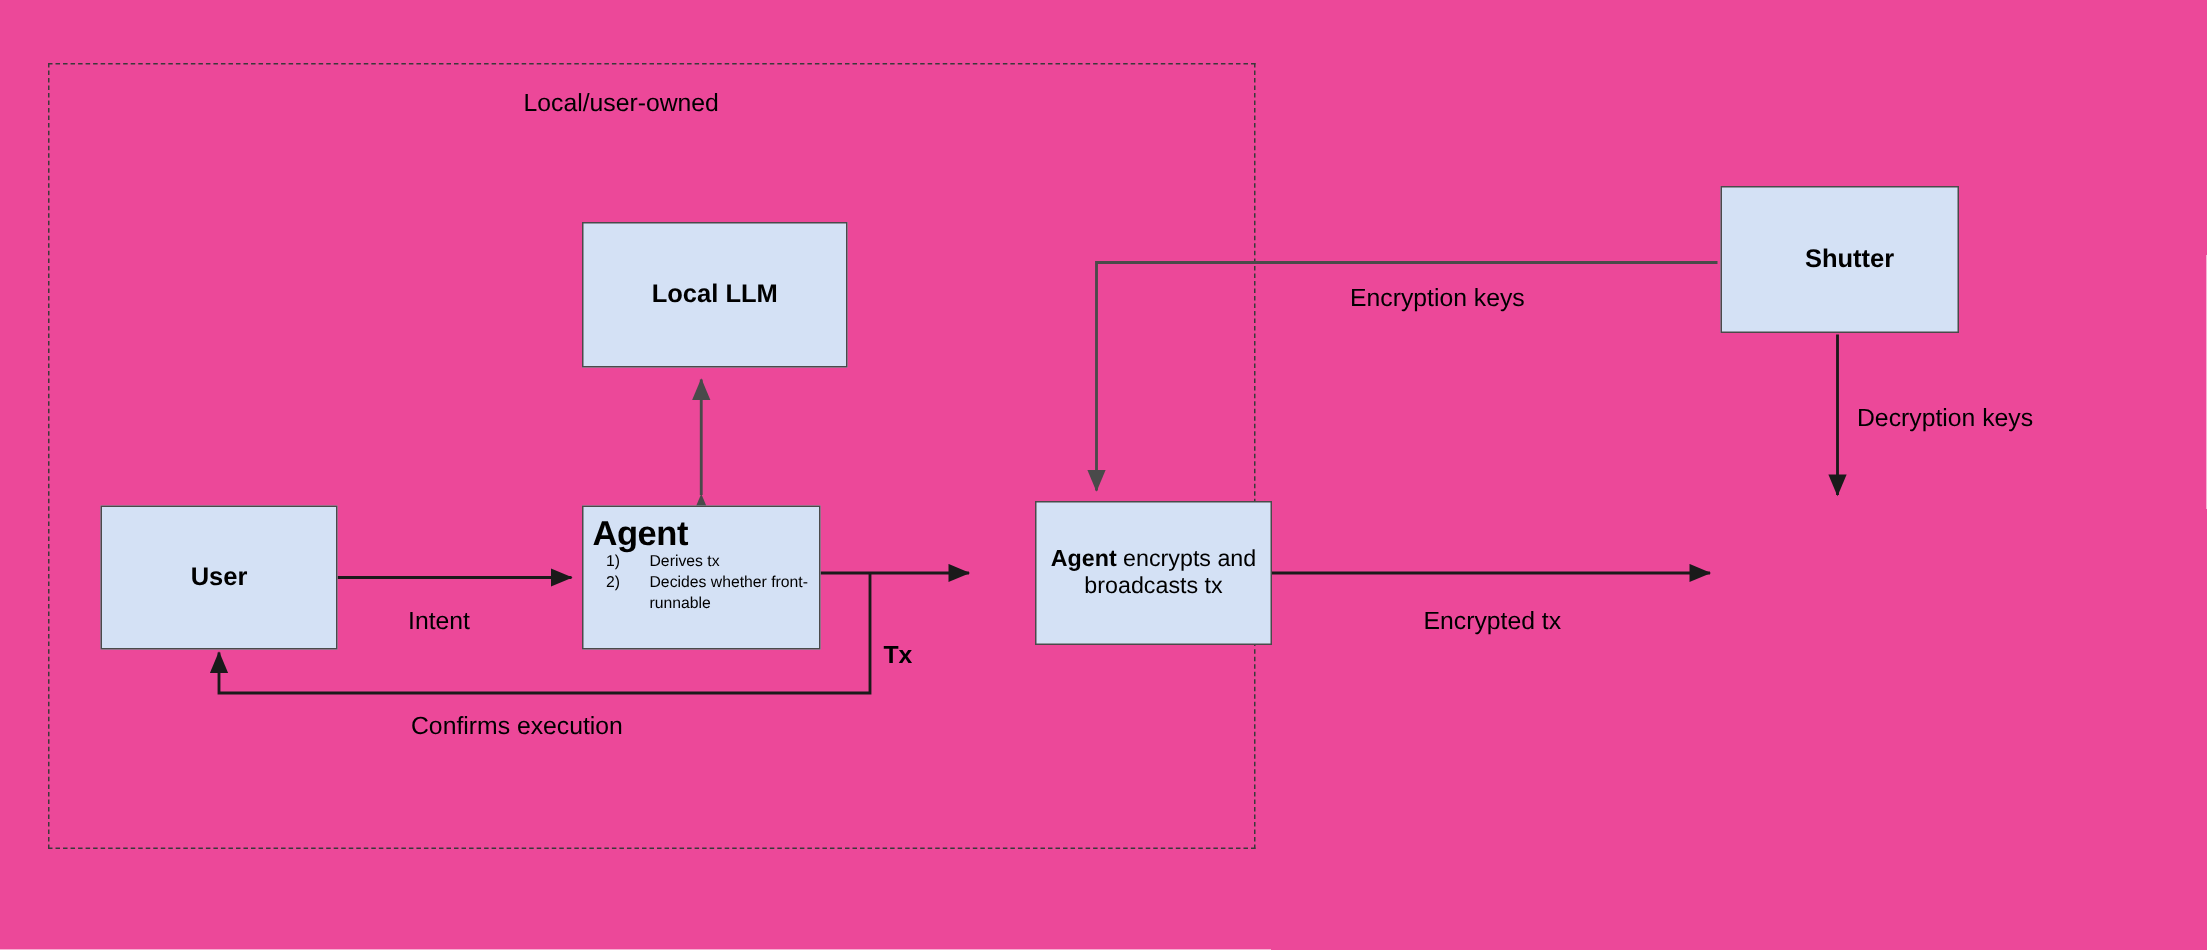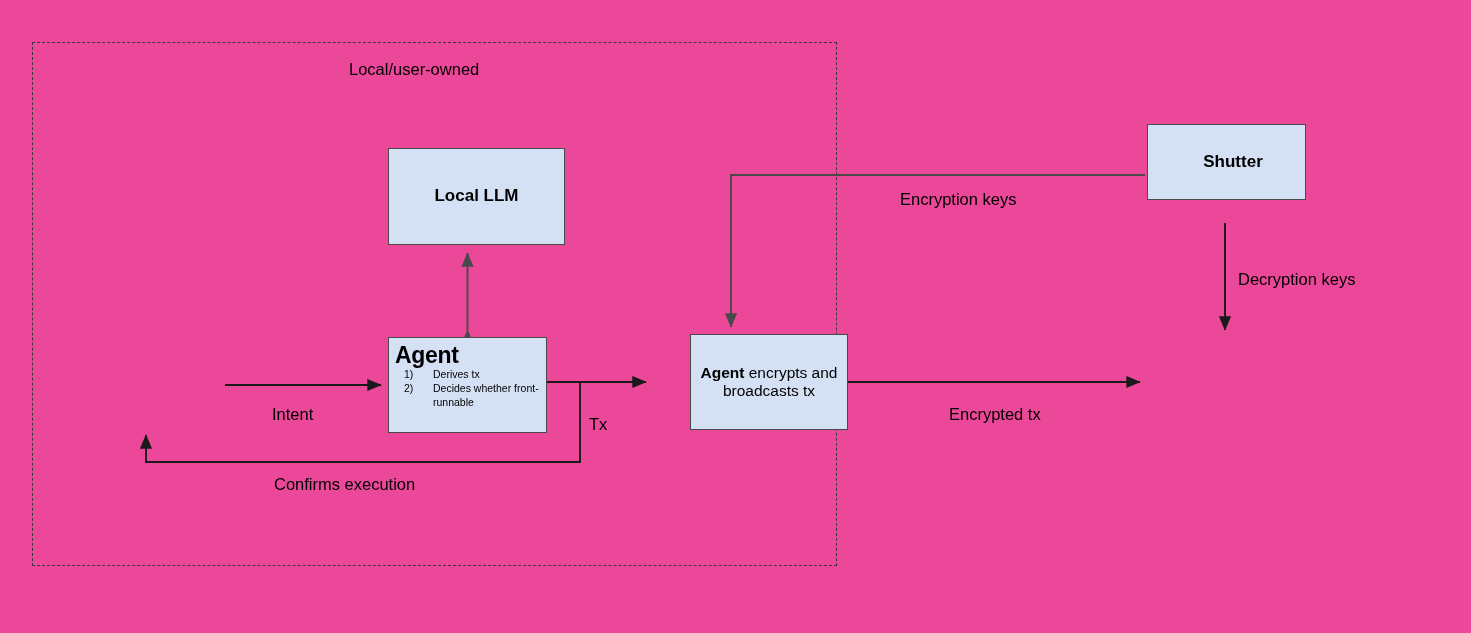--- a/index.html
+++ b/index.html
@@ -35,21 +35,21 @@
   .node.bold {
     font-weight: bold;
     font-size: 17px;
   }
   .node-user   { left: 67px;  top: 337px; width: 158px; height: 96px; }
   .node-llm    { left: 388px; top: 148px; width: 177px; height: 97px; }
   .node-agent  { left: 388px; top: 337px; width: 159px; height: 96px;
                  align-items: flex-start; justify-content: flex-start; }
   .node-enc    { left: 690px; top: 334px; width: 158px; height: 96px;
                  font-weight: normal; font-size: 15.5px; }
-  .node-shut   { left: 1147px; top: 124px; width: 159px; height: 76px; padding-left: 13px; }
+  .node-shut   { left: 1147px; top: 124px; width: 159px; height: 98px; padding-left: 13px; }
   .node-mem    { left: 1147px; top: 337px; width: 159px; height: 96px;
                  font-size: 16px; }
 
   .agent-inner {
     padding: 6px 0 0 6px;
     text-align: left;
     width: 100%;
   }
   .agent-title {
     font-weight: bold;
@@ -139,20 +139,23 @@
 
     <g>
       <path d="M1225,223 L1225,330" stroke="#1a1a1a" stroke-width="1.9" fill="none" marker-end="url(#ah)"></path>
     </g>
 
     <g>
       <path d="M811,382 L1140,382" stroke="#1a1a1a" stroke-width="1.9" fill="none" marker-end="url(#ah)"></path>
     </g>
   </svg>
 
+  <div class="node node-user bold">
+    <span>User</span>
+  </div>
 
   <div class="node node-llm bold">
     <span>Local LLM</span>
   </div>
 
   <div class="node node-agent">
     <div class="agent-inner">
       <div class="agent-title">Agent</div>
       <ul class="agent-list">
         <li>
@@ -170,19 +173,19 @@
   <div class="node node-enc">
     <span><span class="enc-strong">Agent</span><span> encrypts and broadcasts tx</span></span>
   </div>
 
   <div class="node node-shut bold">
     <span>Shutter</span>
   </div>
 
 
   <div class="elabel" style="left:272px; top:405px;">Intent</div>
-  <div class="elabel" style="left:589px; top:415px;">Tx</div>
+  <div class="elabel" style="left:589px; top:428px;font-weight:bold;">Tx</div>
   <div class="elabel" style="left:274px; top:475px;">Confirms execution</div>
   <div class="elabel" style="left:900px; top:190px;">Encryption keys</div>
   <div class="elabel" style="left:1238px; top:270px;">Decryption keys</div>
   <div class="elabel" style="left:949px; top:405px;">Encrypted tx</div>
 
 </div>
 
 </body></html>

